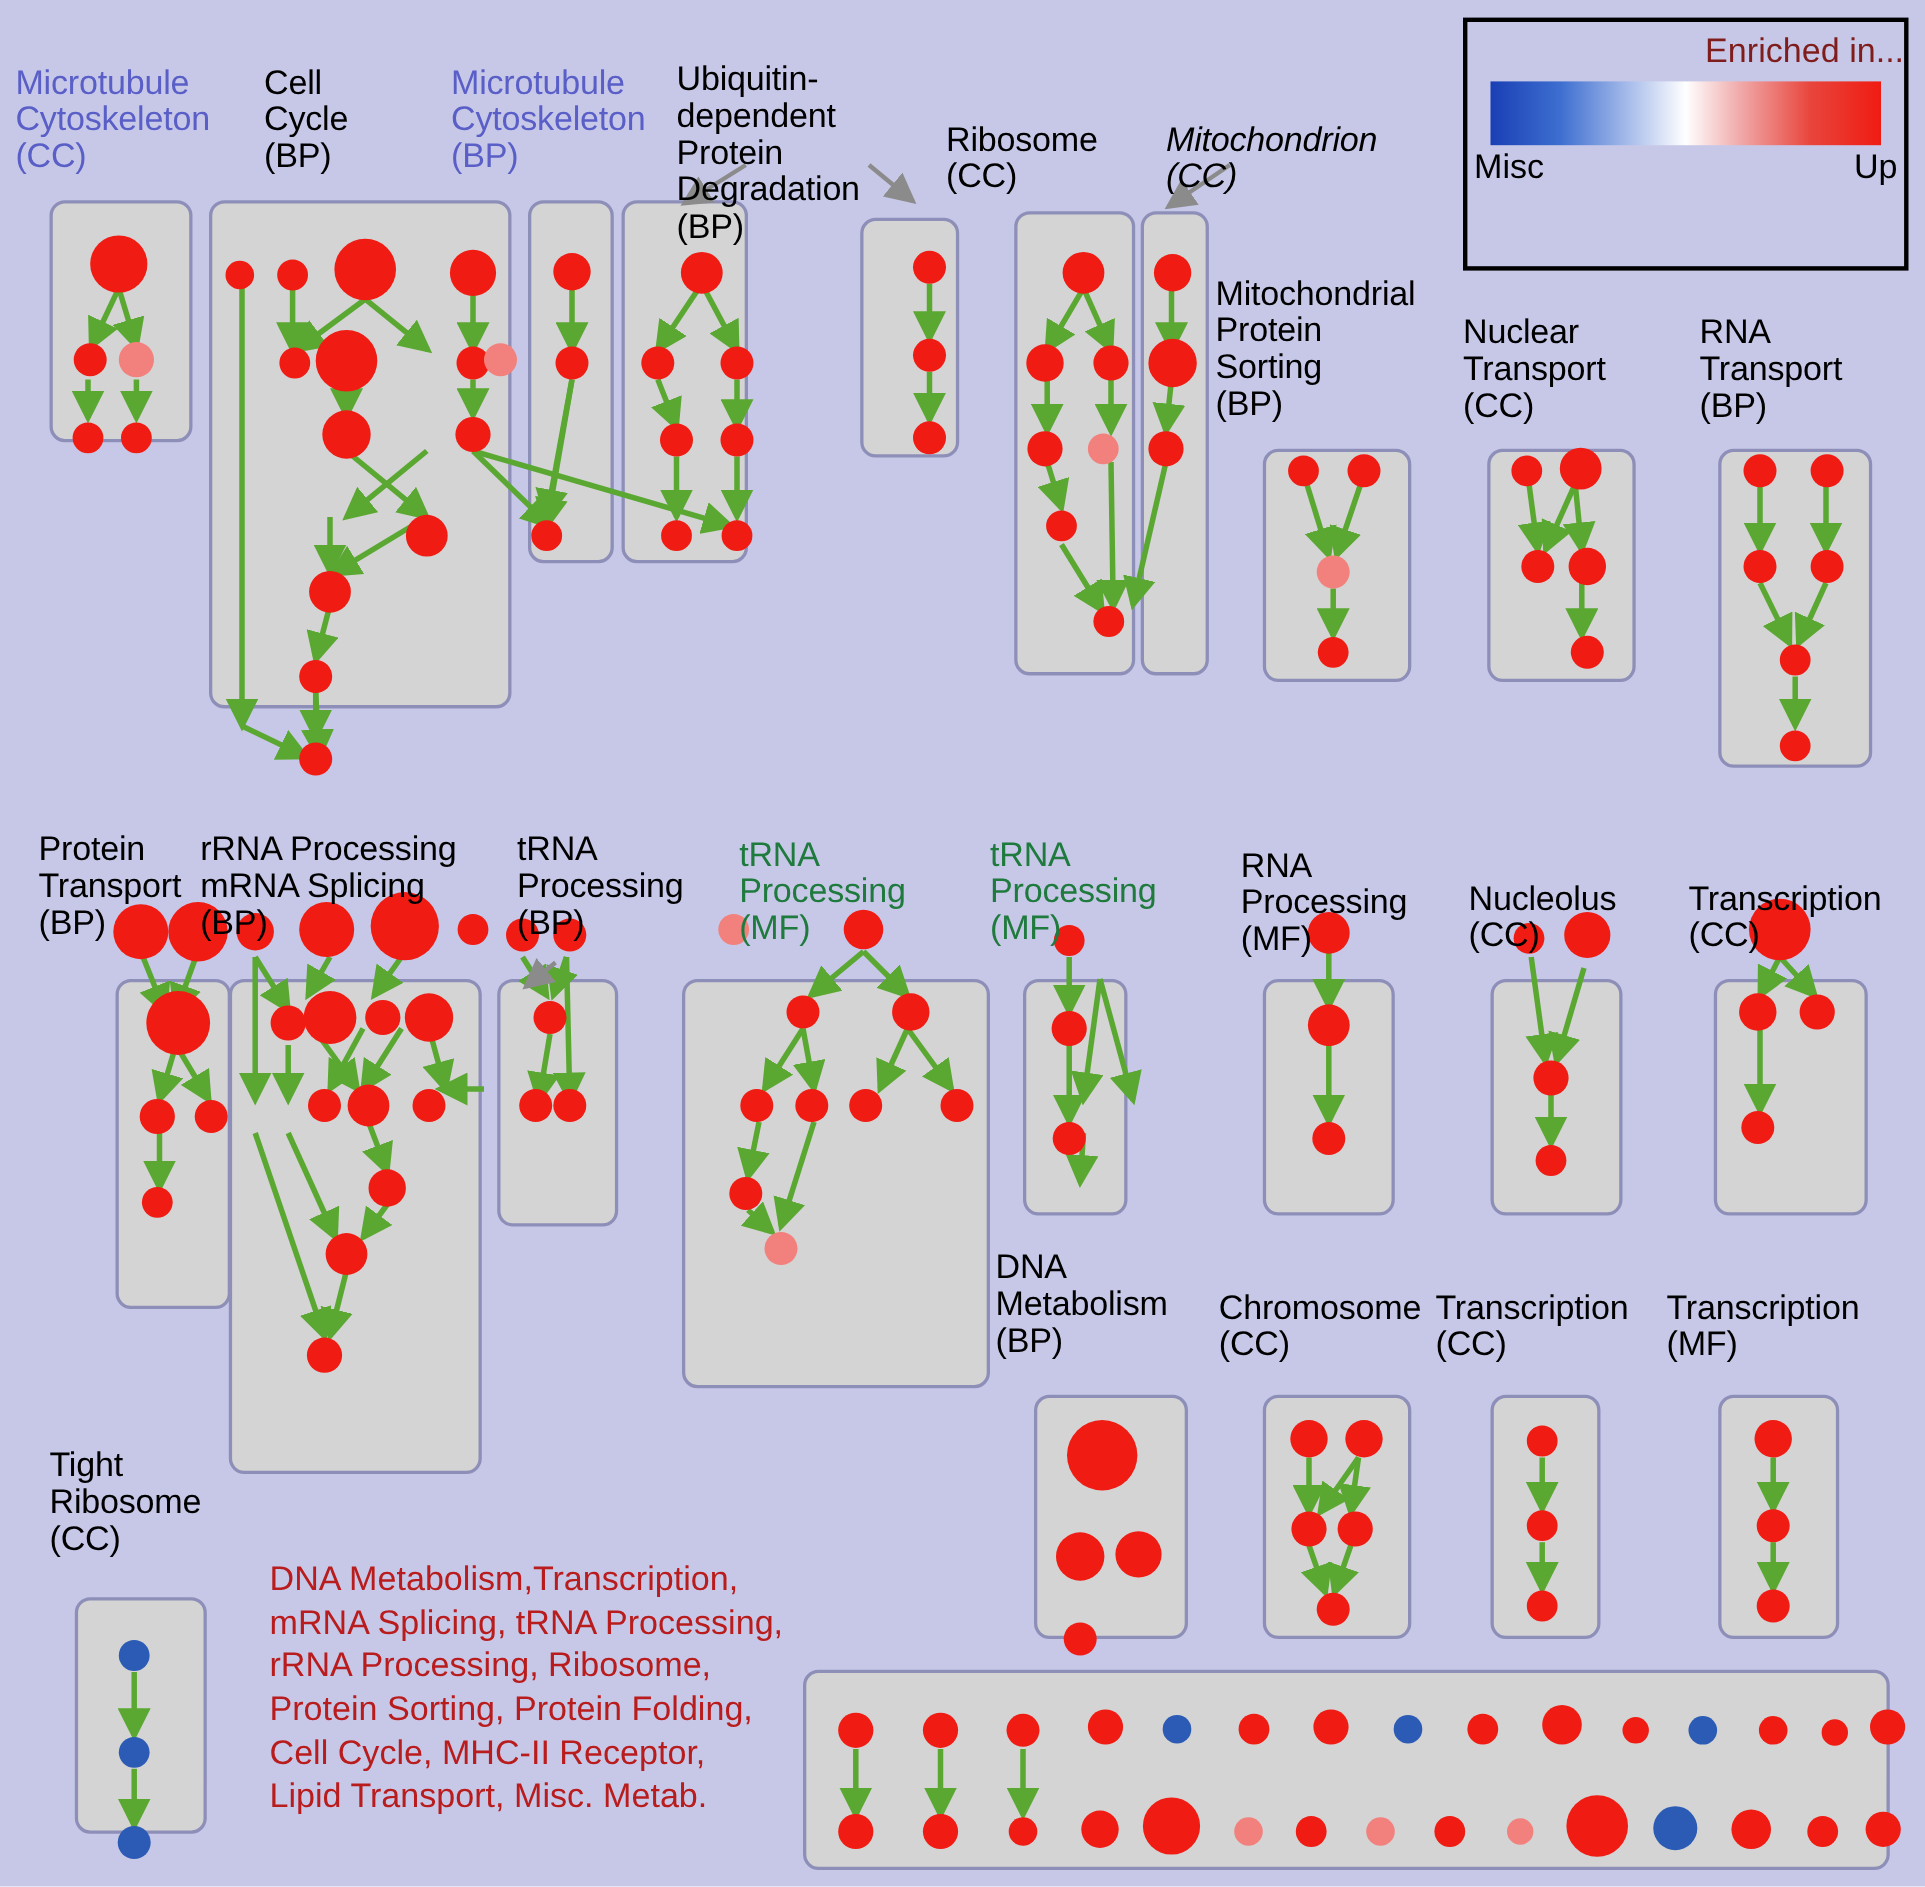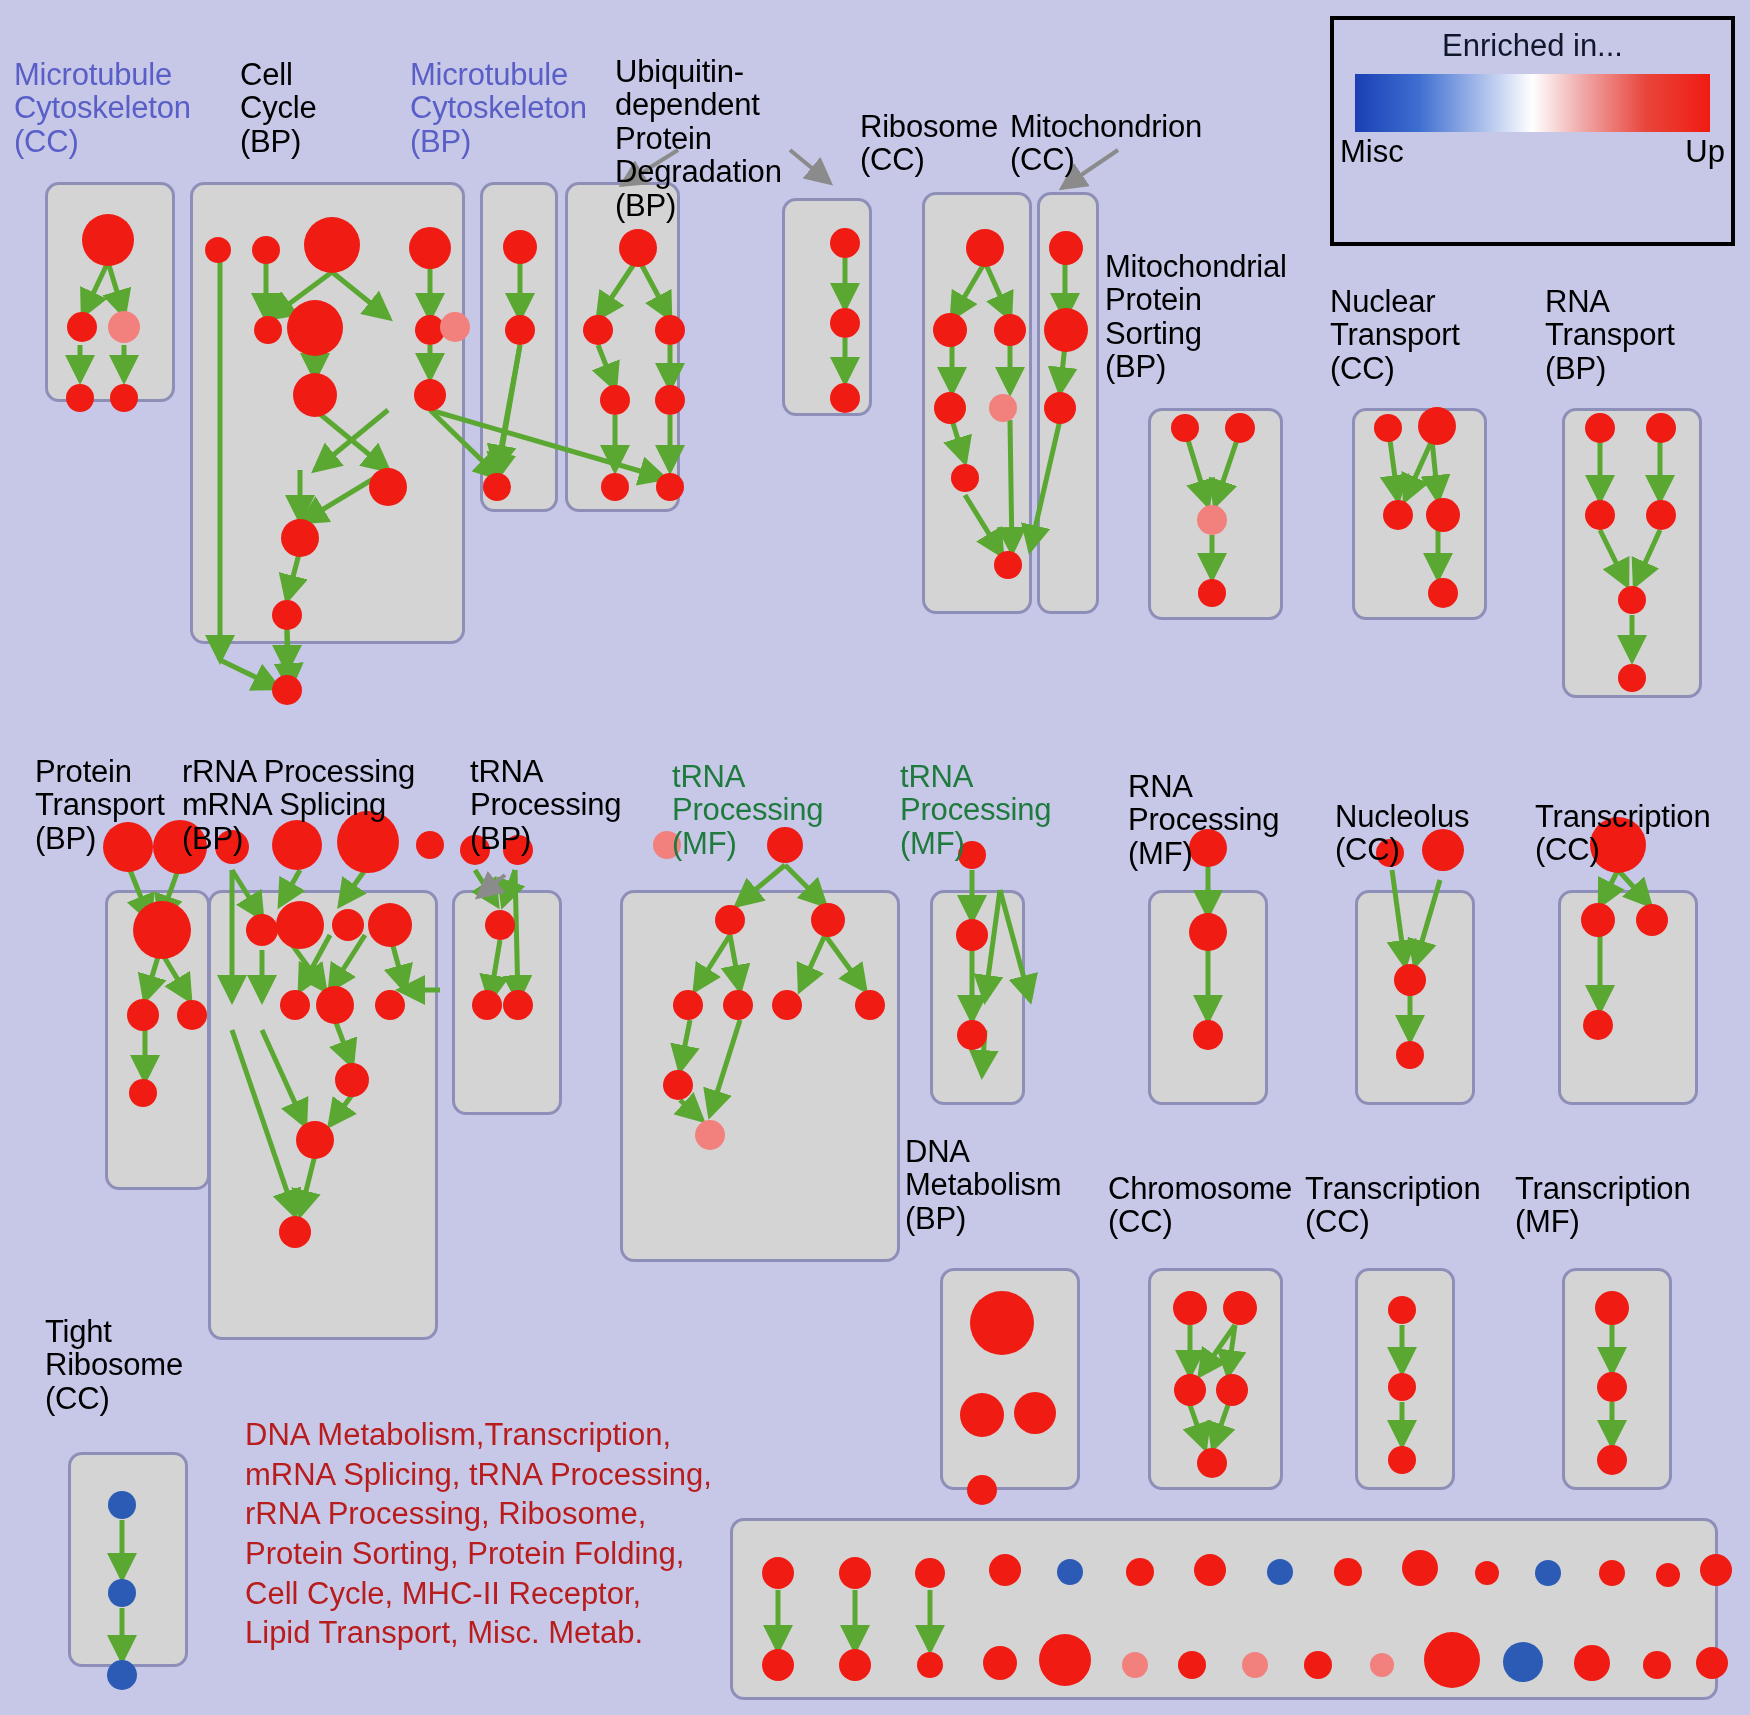--- a/index.html
+++ b/index.html
@@ -43,23 +43,23 @@
     pointer-events: none;
   }
 
   .legend {
     position: absolute;
     background: #c7c8e8;
     border: 4px solid #000000;
     box-sizing: border-box;
   }
   .legend-title {
-    text-align: center;
+    text-align: right;
     font-size: 31px;
-    color: #0f172a;
+    color: #7f1d1d;
     margin-top: 8px;
   }
   .legend-bar {
     margin: 10px auto 0 auto;
     height: 58px;
     width: 430px;
     background: linear-gradient(to right, #1a3fb5 0%, #3e6fd0 18%, #9fb6e8 34%, #ffffff 50%, #f0a9a9 64%, #e8453c 82%, #f01b12 100%);
   }
   .legend-ends {
     display: flex;
@@ -466,21 +466,21 @@
   <div class="label purple" style="left:410px; top:58px;  width:210px;">Microtubule
 Cytoskeleton
 (BP)</div>
   <div class="label" style="left:615px; top:55px;  width:200px;">Ubiquitin-
 dependent
 Protein
 Degradation
 (BP)</div>
   <div class="label" style="left:860px; top:110px; width:180px;">Ribosome
 (CC)</div>
-  <div class="label" style="left:1010px;top:110px; width:230px;">Mitochondrion
+  <div class="label" style="left:1060px;top:110px; width:230px;font-style:italic;">Mitochondrion
 (CC)</div>
   <div class="label" style="left:1105px;top:250px; width:225px;">Mitochondrial
 Protein
 Sorting
 (BP)</div>
   <div class="label" style="left:1330px;top:285px; width:185px;">Nuclear
 Transport
 (CC)</div>
   <div class="label" style="left:1545px;top:285px; width:175px;">RNA
 Transport

